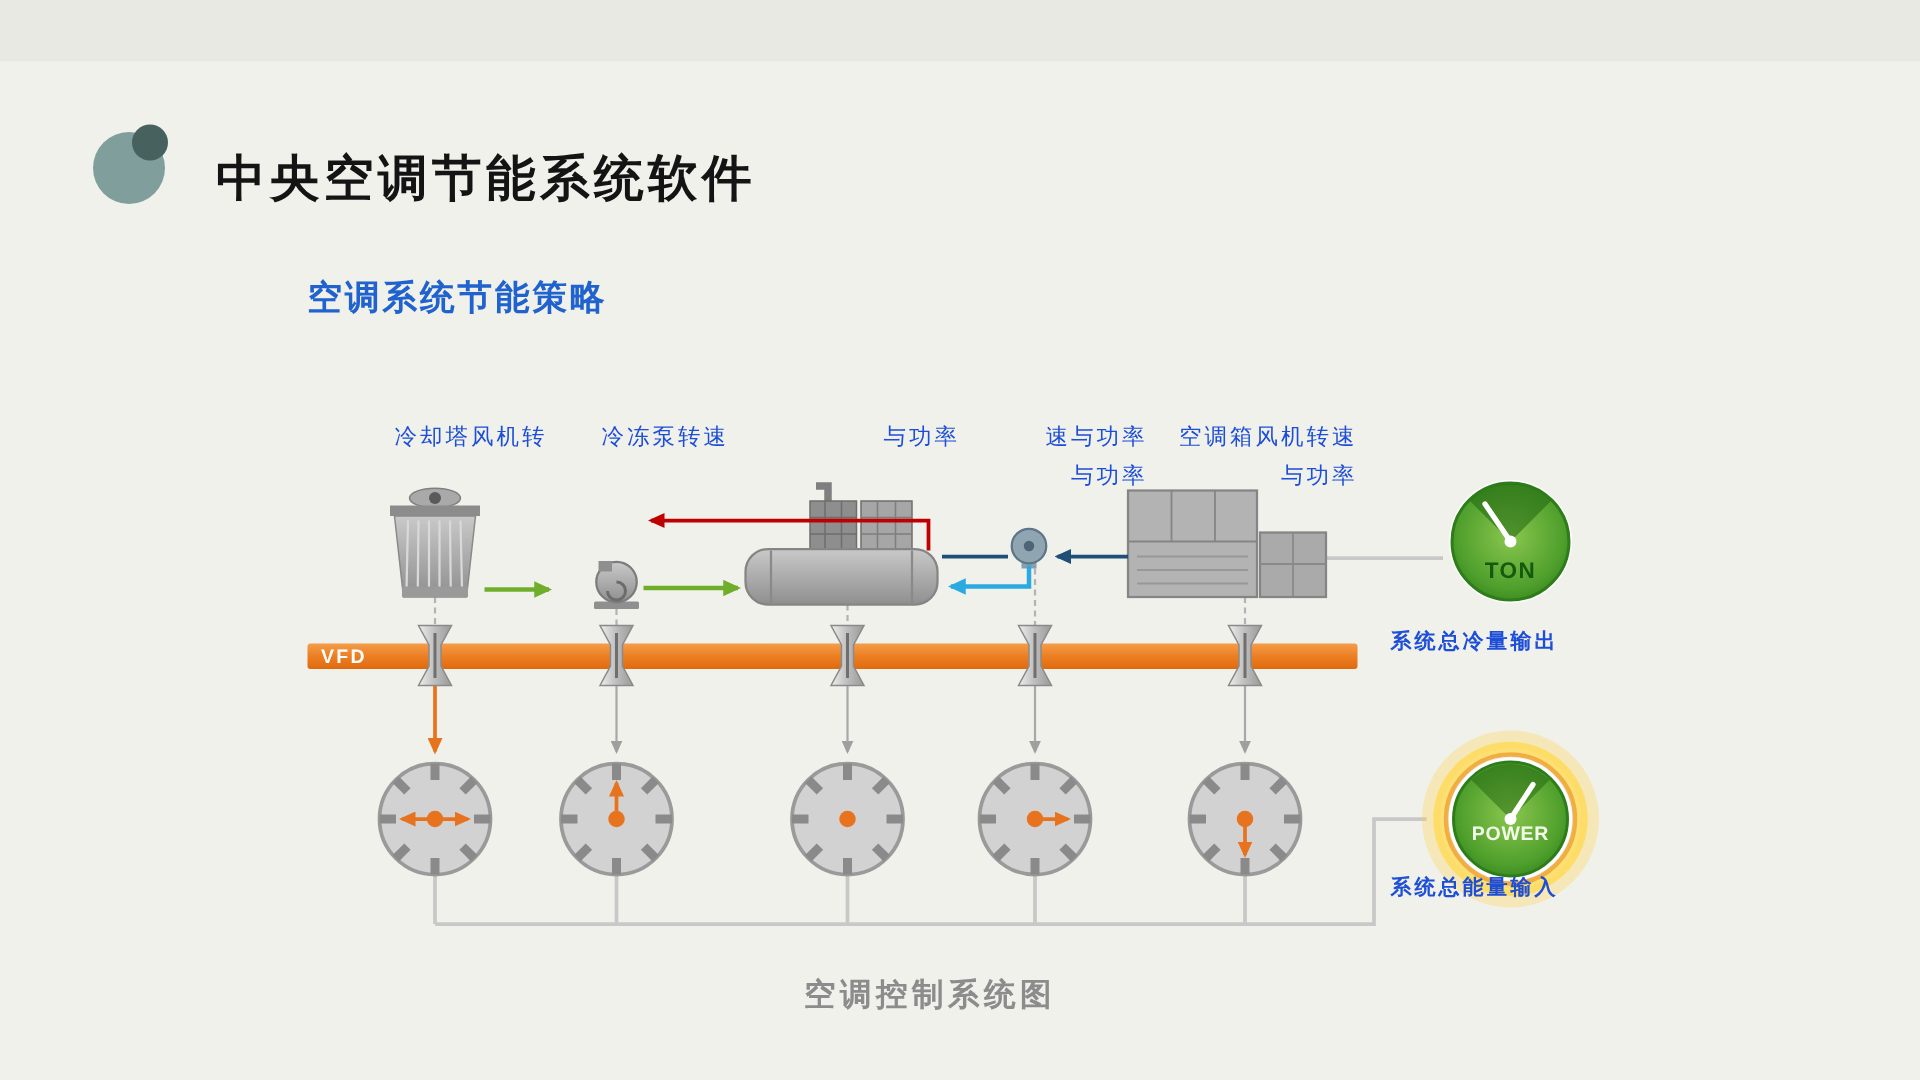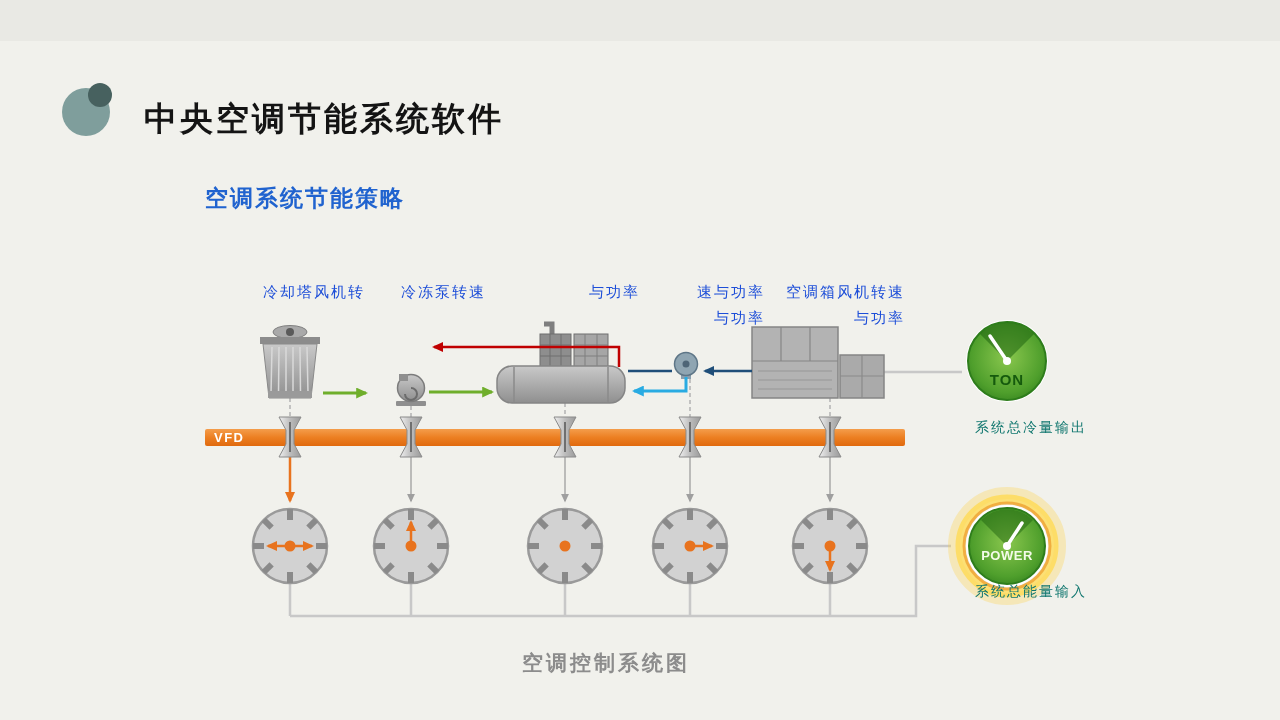--- a/index.html
+++ b/index.html
@@ -21,25 +21,25 @@
   }
   .description{
     position:absolute;left:235px;top:198px;margin:0;
     font-size:16px;font-weight:700;color:#2063cf;letter-spacing:2px;white-space:nowrap;
   }
   .equip-label{
     position:absolute;top:238px;width:150px;text-align:right;
     font-size:15px;color:#1d4ed8;letter-spacing:2px;line-height:26px;
   }
   .gauge-caption{
-    position:absolute;width:160px;text-align:right;
-    font-size:14px;color:#0f766e;letter-spacing:2px;
+    position:absolute;width:160px;text-align:left;
+    font-size:14px;color:#1d4ed8;letter-spacing:2px;font-weight:bold;
   }
   .bottom-caption{
-    position:absolute;left:456px;top:608px;width:300px;text-align:center;
+    position:absolute;left:470px;top:608px;width:300px;text-align:center;
     font-size:21px;font-weight:700;color:#8c8c8c;letter-spacing:3px;
   }
   .diagram{position:absolute;left:0;top:0;}
   .vfd-text{font:700 13px "Liberation Sans",sans-serif;fill:#ffffff;letter-spacing:1.5px;}
   .gauge-text-ton{font:700 15px "Liberation Sans",sans-serif;fill:#155a0d;text-anchor:middle;letter-spacing:1px;}
   .gauge-text-power{font:700 13px "Liberation Sans",sans-serif;fill:#f4fbe9;text-anchor:middle;letter-spacing:.5px;}
 </style>
 </head>
 <body>
 

